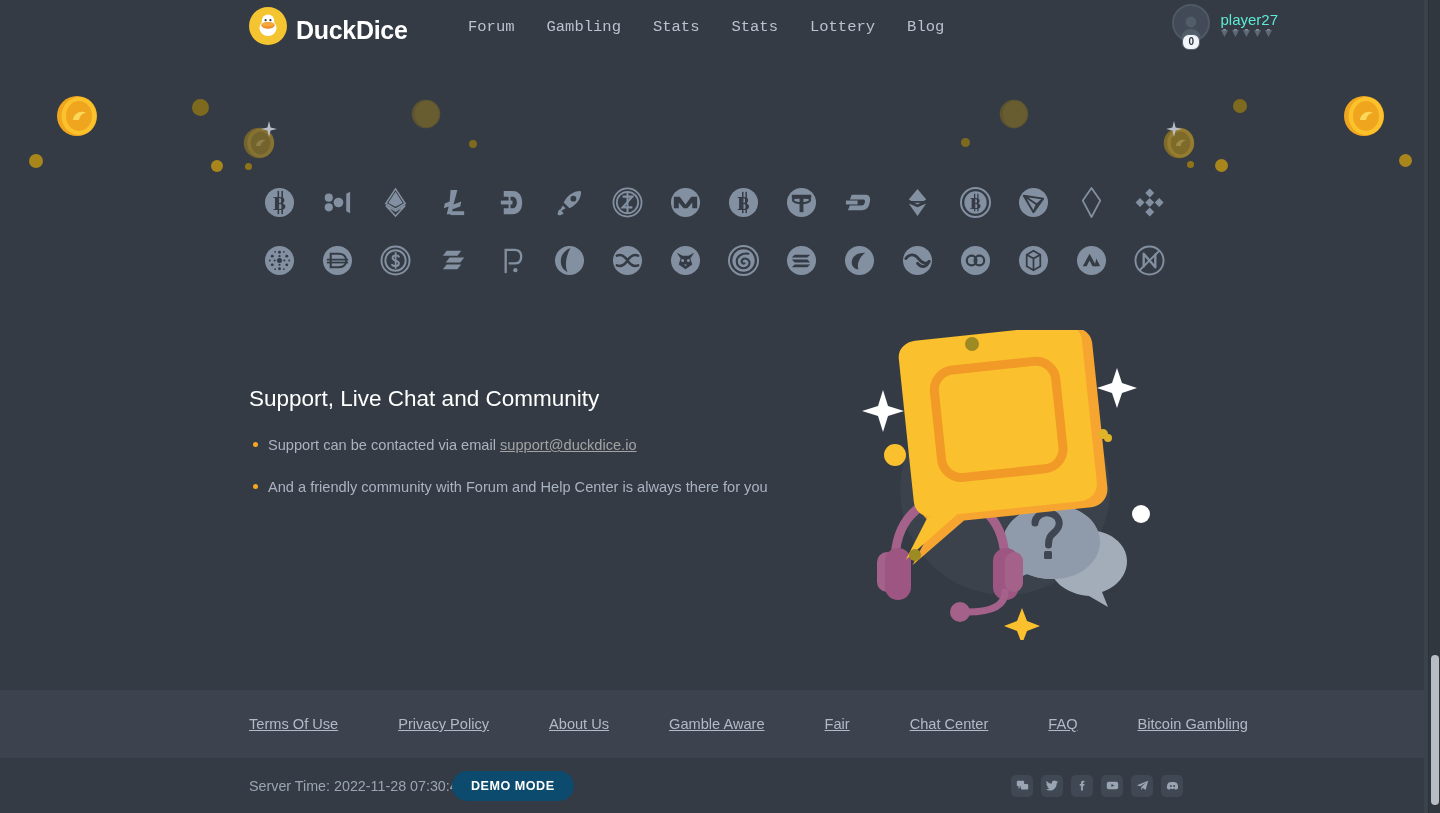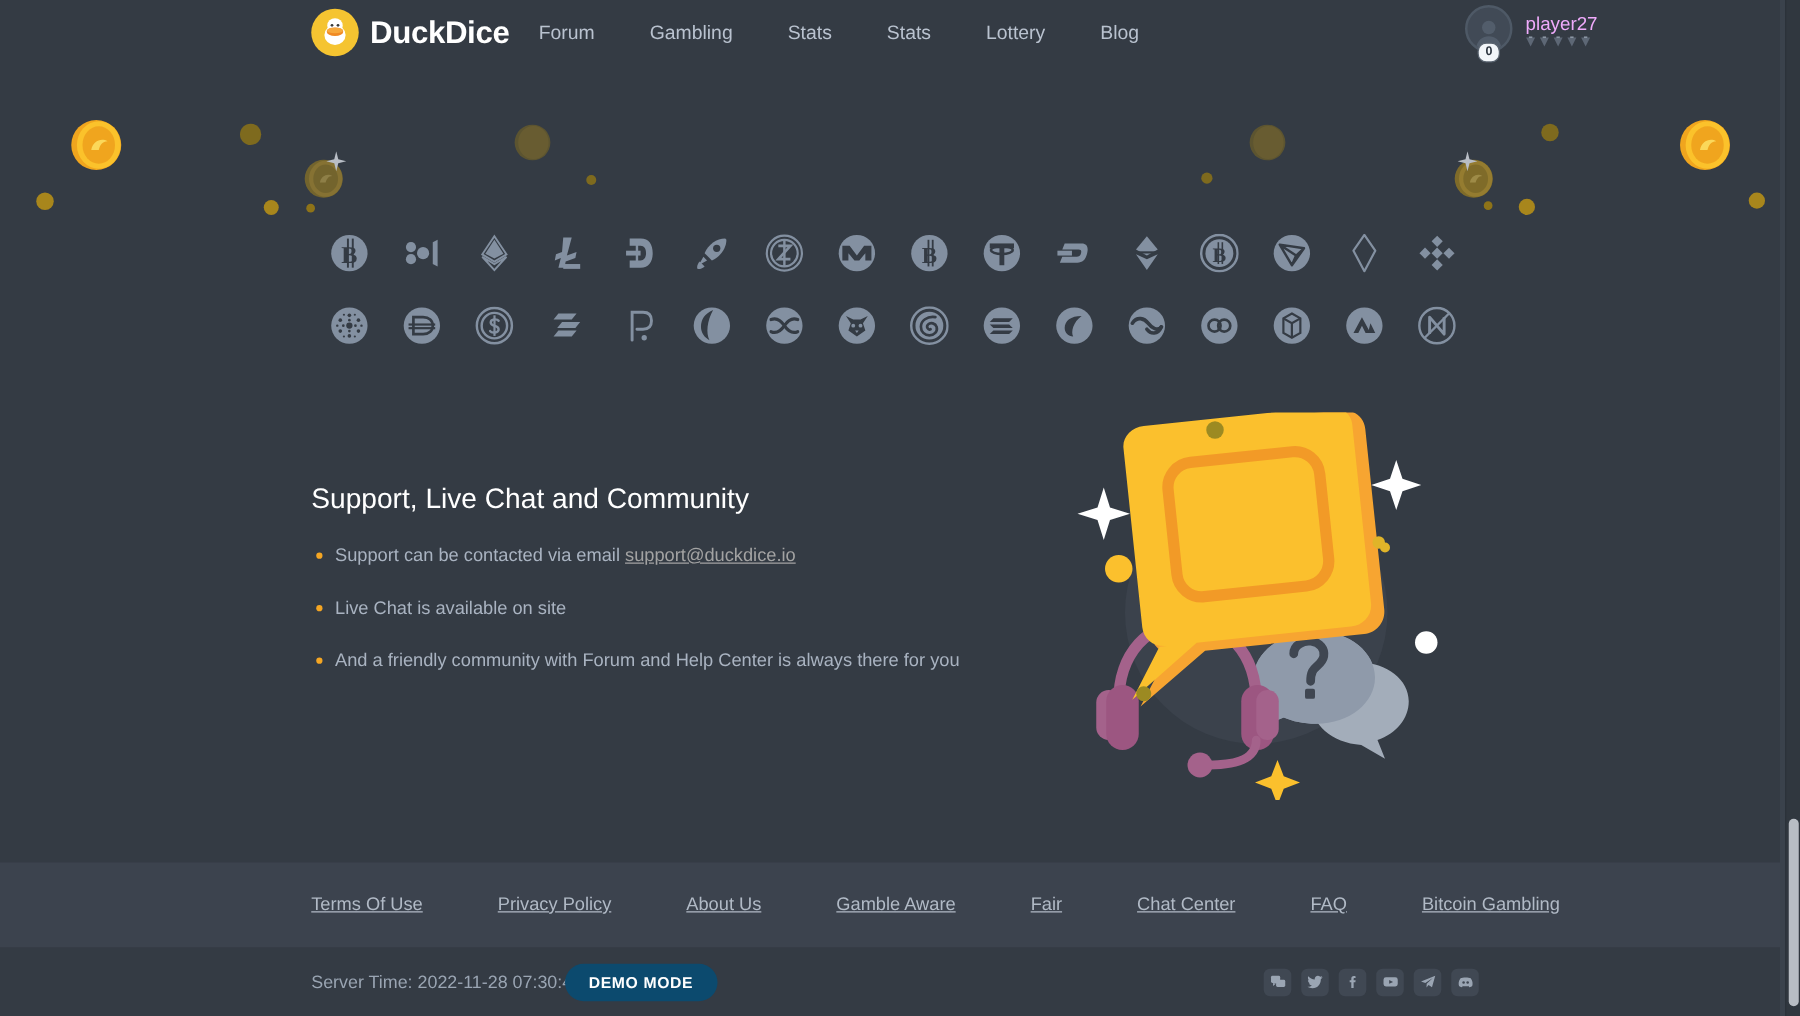--- a/index.html
+++ b/index.html
@@ -9,51 +9,51 @@
     font-family: "Liberation Sans", sans-serif;
     overflow: hidden;
   }
   .page { position: relative; width: 1440px; height: 813px; overflow: hidden; background: #343b44; }
 
   
   .header {
     position: absolute; top: 0; left: 0; width: 1428px; height: 53px;
     display: flex; align-items: center;
   }
-  .brand { position: absolute; left: 249px; top: 7px; display: flex; align-items: center; gap: 9px; cursor: pointer; }
+  .brand { position: absolute; left: 249px; top: 7px; display: flex; align-items: flex-end; gap: 9px; cursor: pointer; }
   .duck-logo {
     width: 38px; height: 38px; border-radius: 50%;
     background: #f5c431; position: relative; flex: none;
     display: flex; align-items: center; justify-content: center;
   }
   .duck-logo svg { display:block; }
   .brand-name {
     font-size: 25px; font-weight: bold; color: #ffffff; letter-spacing: -0.3px;
   }
-  .nav { position: absolute; left: 417px; top: 0; height: 53px; display: flex; align-items: center; gap: 16px; }
+  .nav { position: absolute; left: 454px; top: 0; height: 53px; display: flex; align-items: center; gap: 4px; font-family: Liberation Mono, monospace; }
   .nav a {
     color: #b9c2cf; font-size: 15.5px; text-decoration: none; padding: 0 14px; cursor: pointer;
   }
 
   .user-area { position: absolute; right: 150px; top: 4px; display: flex; align-items: center; gap: 8px; cursor: pointer; }
   .avatar-wrap { position: relative; width: 40px; height: 44px; }
   .avatar {
     width: 38px; height: 38px; border-radius: 50%; background: #414a56;
     border: 2px solid #4e5966; display: flex; align-items: flex-end; justify-content: center;
     overflow: hidden;
   }
   .avatar svg { margin-bottom: -1px; }
   .level-badge {
     position: absolute; left: 10px; bottom: -2px;
     background: #f2f6fa; color: #2c3540; border-radius: 7px;
     font-size: 10px; font-weight: bold; padding: 0px 5px 1px; line-height: 13px;
     border: 1.5px solid #59636f;
   }
   .user-meta { display: flex; flex-direction: column; gap: 1px; padding-bottom: 3px; }
-  .username { color: #f0abfc; font-size: 15px; line-height: 17px; }
+  .username { color: #5eead4; font-size: 15px; line-height: 17px; }
   .rank-ducks { display: flex; gap: 2px; }
 
   
   .coin-field { position: absolute; left: 0; top: 55px; width: 1428px; height: 130px; pointer-events: none; }
   .dot { position: absolute; border-radius: 50%; }
 
   .coin { position: absolute; }
 
   
   .crypto-rows { position: absolute; left: 0; top: 180px; width: 1428px; }
@@ -520,23 +520,20 @@
   </div>
 
   <div class="main-sec">
     <div class="copy-col">
       <h2 class="sec-title">Support, Live Chat and Community</h2>
       <ul class="bullets">
         <li>
           <span>Support can be contacted via email </span><a href="#">support@duckdice.io</a>
         </li>
         <li>
-          <span>Live Chat is available on site</span>
-        </li>
-        <li>
           <span>And a friendly community with Forum and Help Center is always there for you</span>
         </li>
       </ul>
     </div>
 
     <div class="illus">
       <svg width="300" height="310" viewBox="0 0 300 310">
         <ellipse cx="150" cy="160" rx="105" ry="105" fill="#3b424c"></ellipse>
 
         <path d="M198 175 C225 175 245 192 245 212 C245 232 225 249 198 249 C188 249 179 247 172 244 L152 252 L160 236 C152 230 148 221 148 212 C148 192 170 175 198 175 Z" fill="#8f9aaa"></path>

